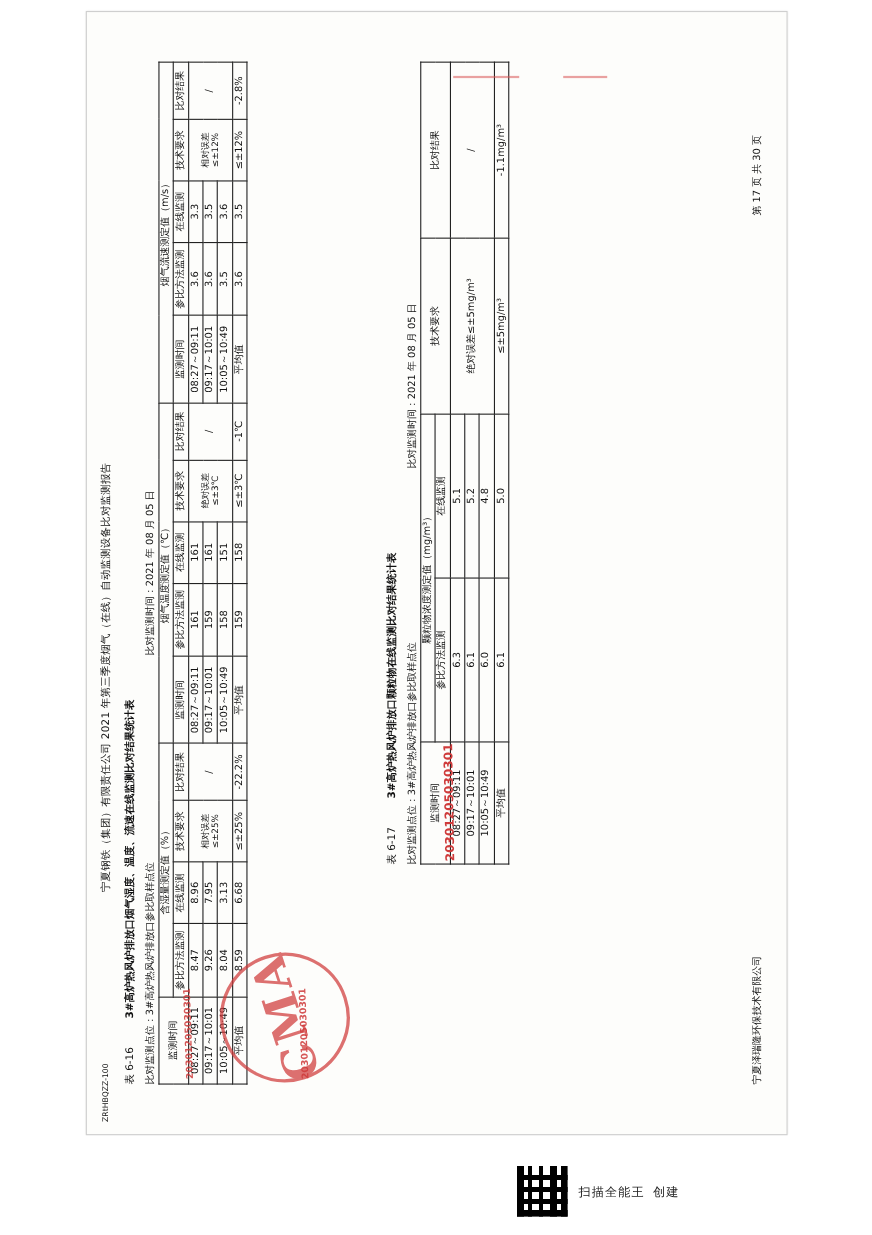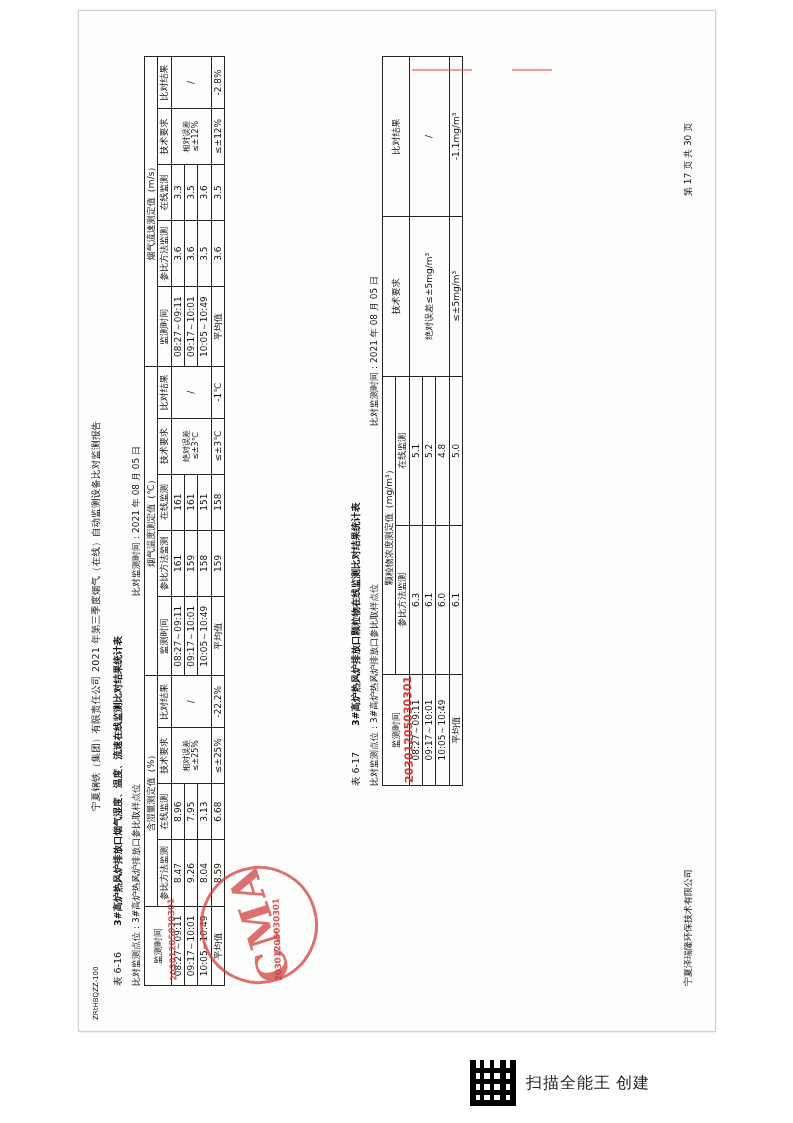--- a/index.html
+++ b/index.html
@@ -118,24 +118,24 @@
   .qr {
     width: 46px;
     height: 46px;
     background:
       linear-gradient(90deg,#000 0 6px,transparent 6px 10px,#000 10px 14px,transparent 14px 20px,#000 20px 24px,transparent 24px 30px,#000 30px 36px,transparent 36px 40px,#000 40px 46px),
       linear-gradient(0deg,#000 0 6px,transparent 6px 11px,#000 11px 16px,transparent 16px 22px,#000 22px 27px,transparent 27px 33px,#000 33px 38px,transparent 38px 46px);
     background-blend-mode: multiply;
     background-color: #fff;
   }
   .scan-text {
-    font-size: 16px;
+    font-size: 11px;
     color: #222;
     letter-spacing: 1px;
-    font-family: Liberation Serif, serif;
+    font-family: Liberation Mono, monospace;
   }
   .pgnum {
     position: absolute;
     white-space: nowrap;
     font-size: 9px;
   }
 </style>
 </head>
 <body>
 

